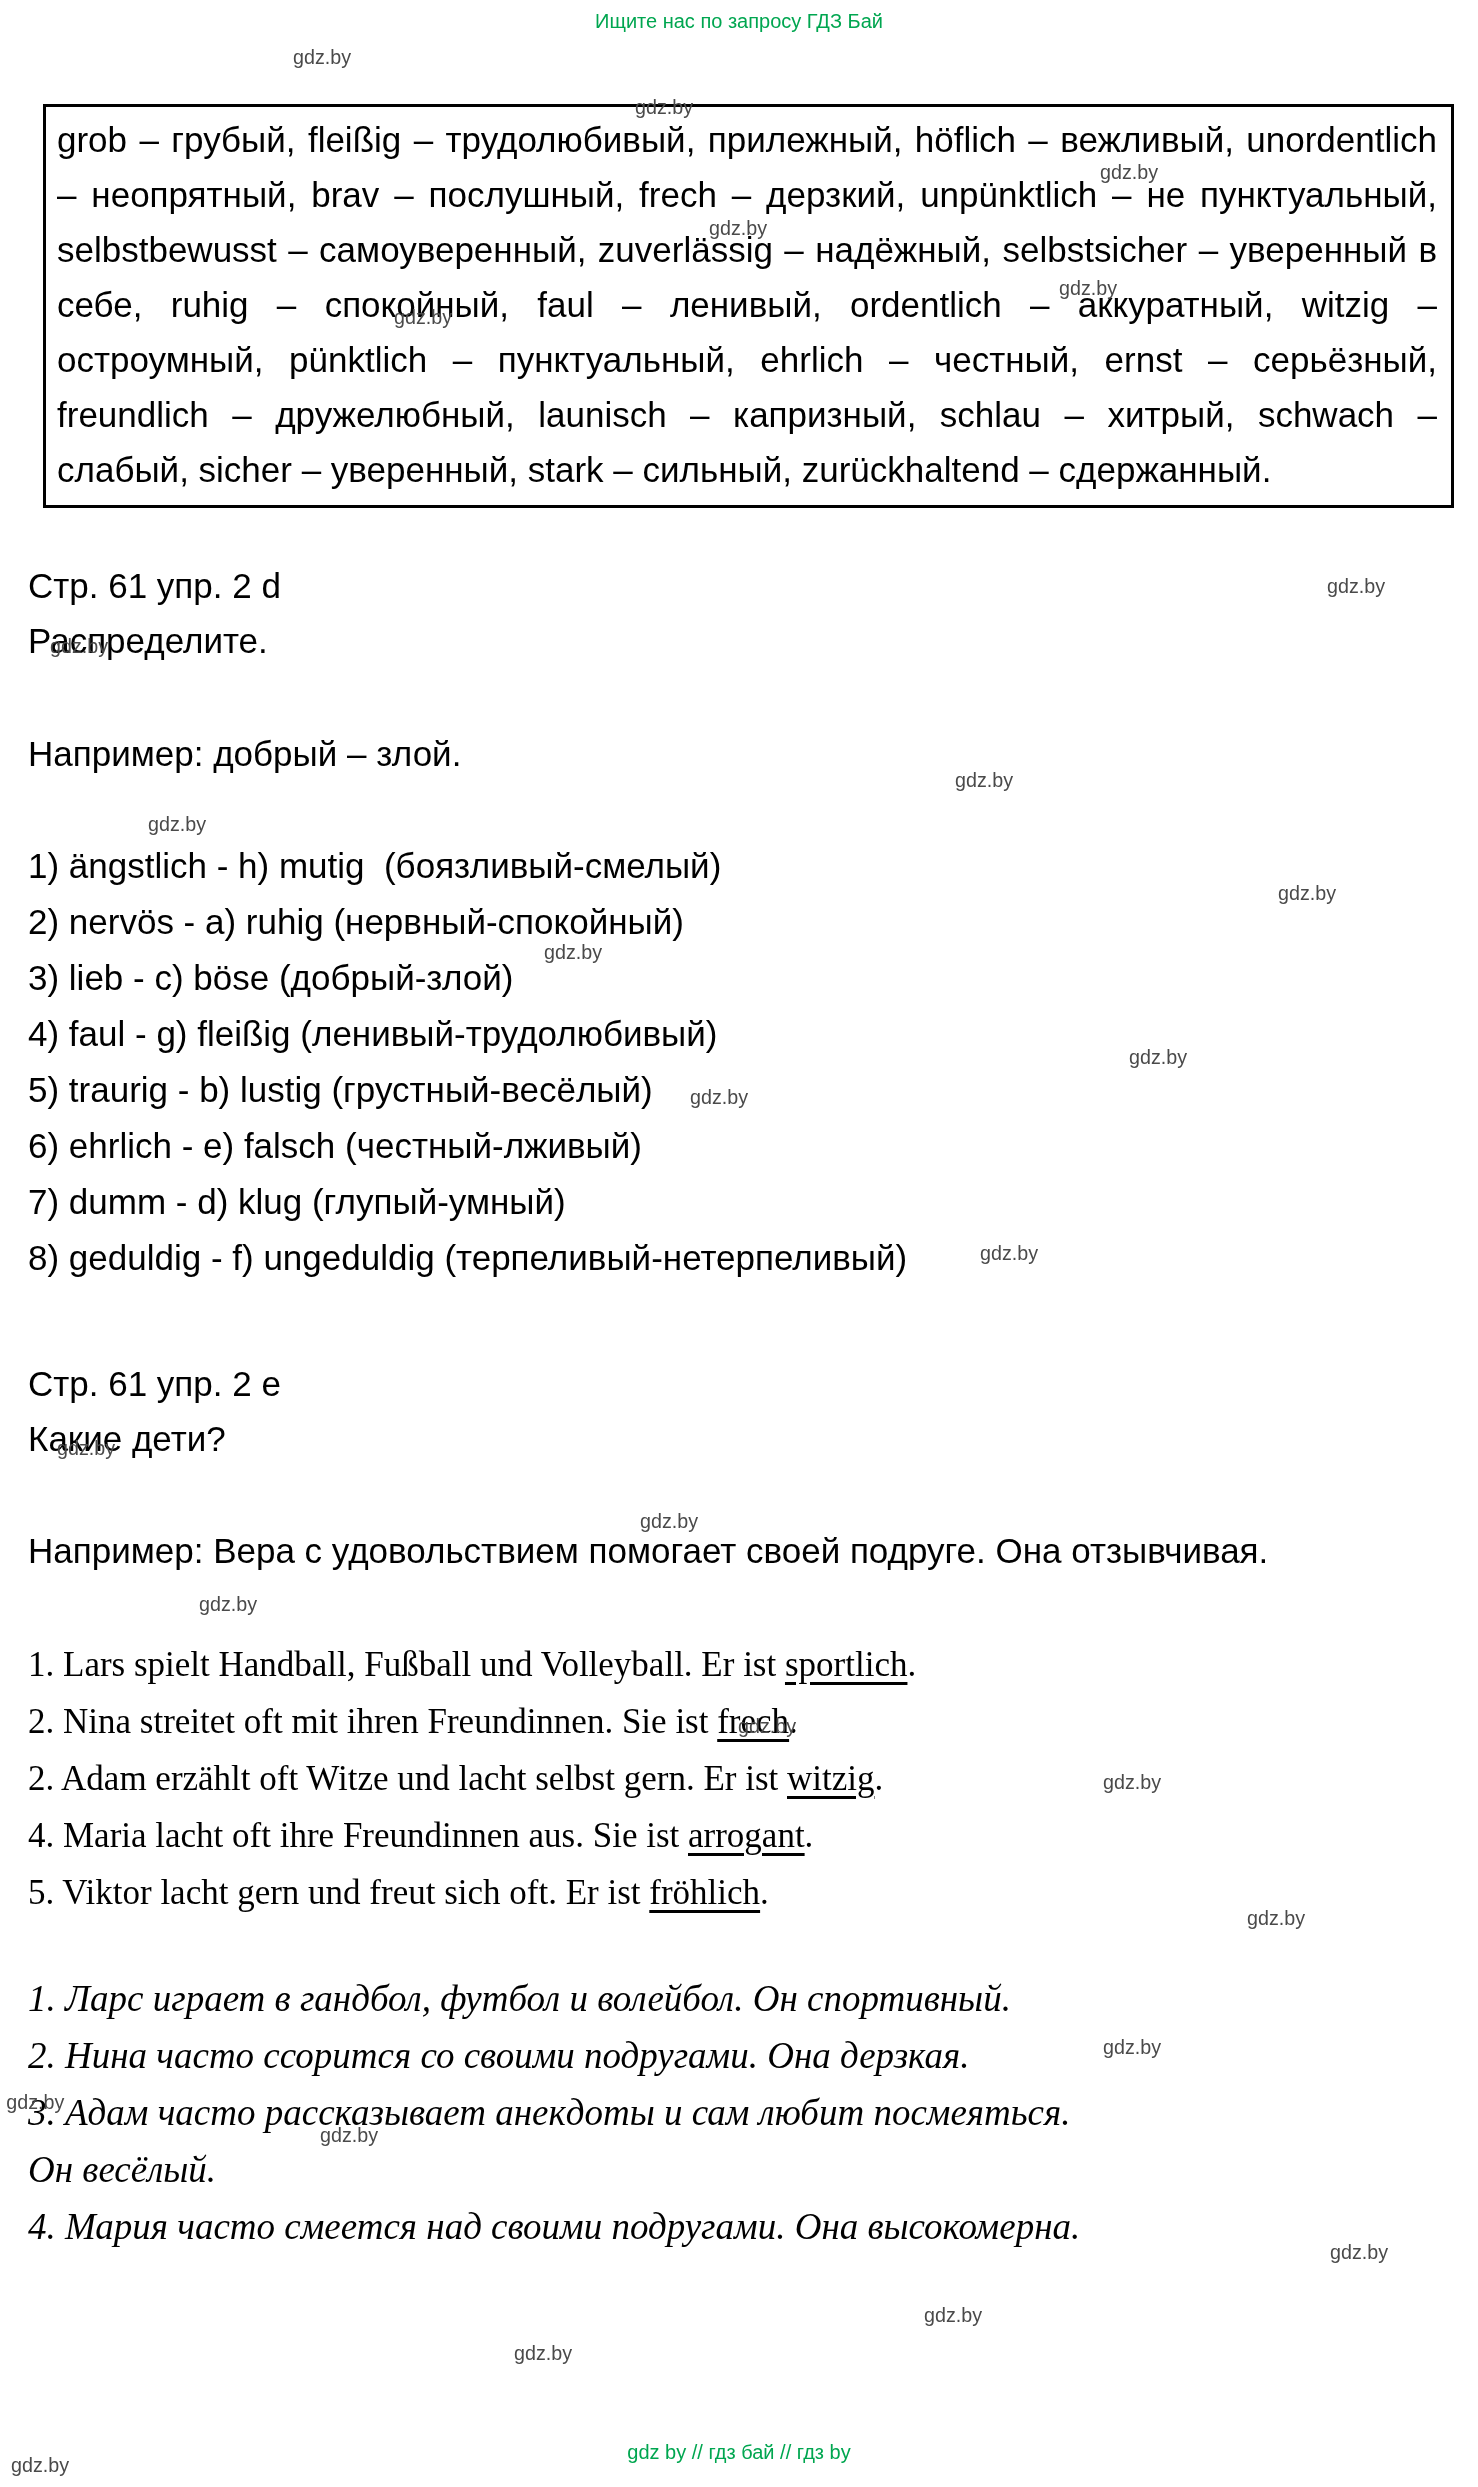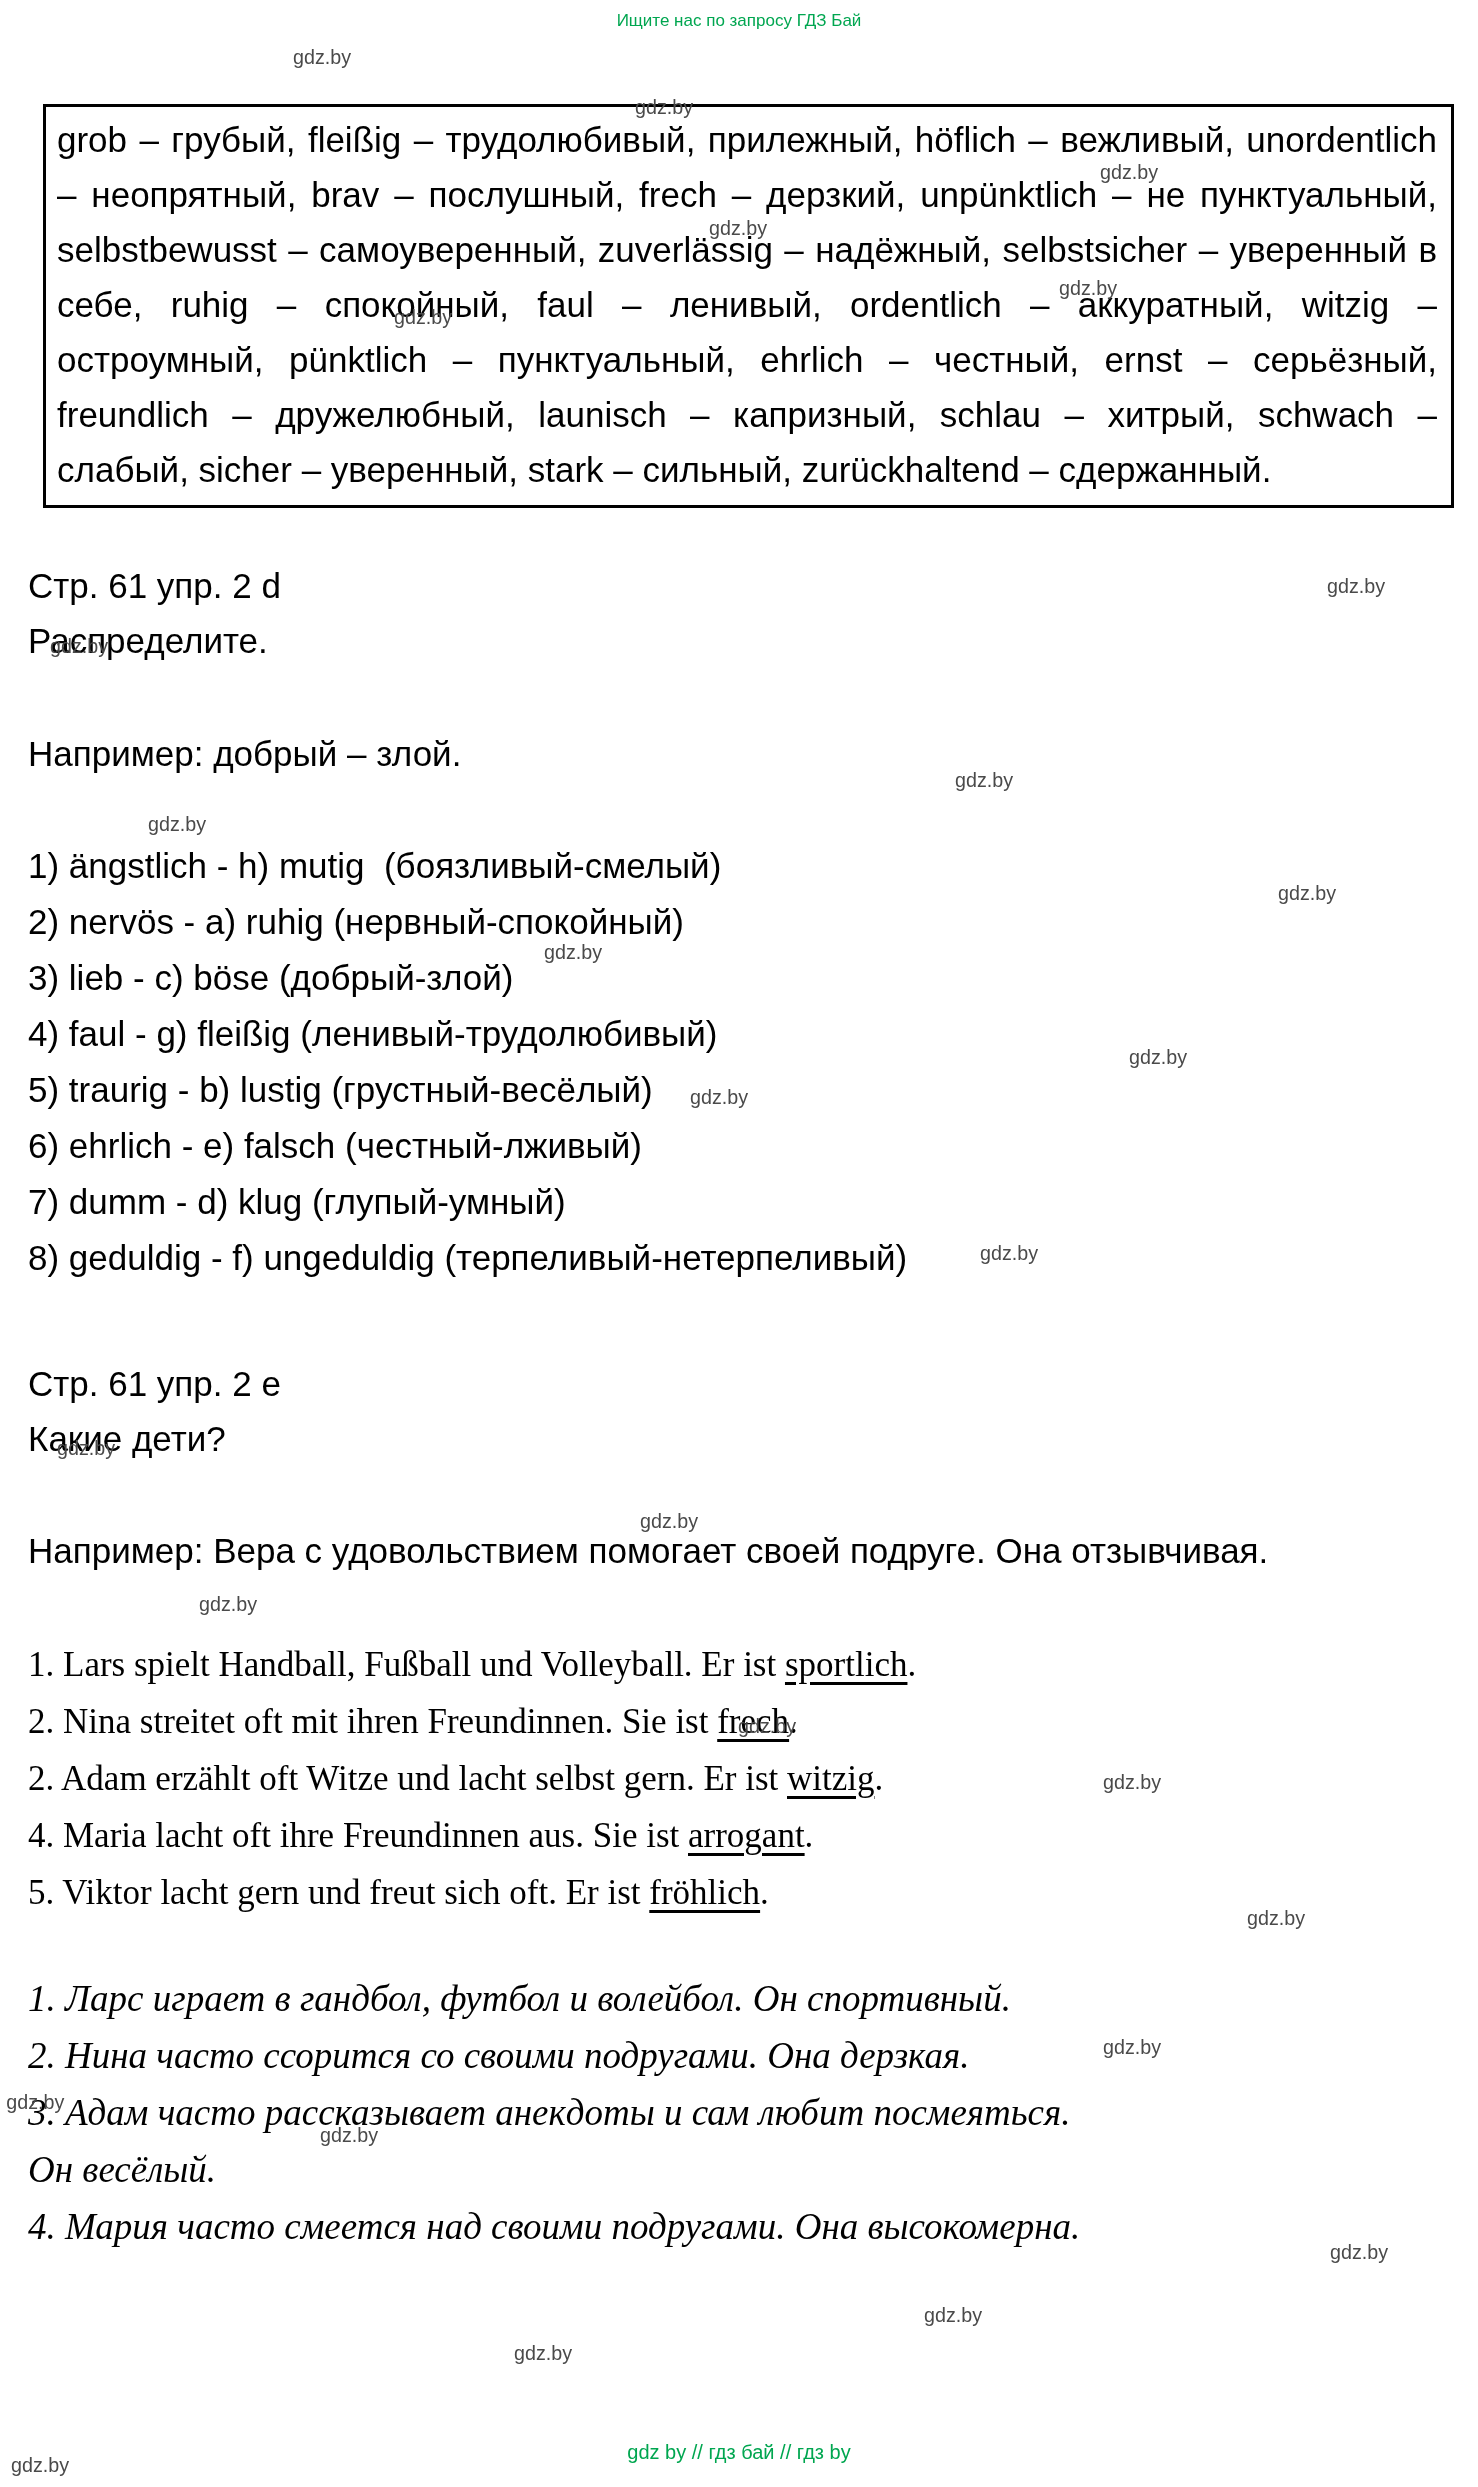--- a/index.html
+++ b/index.html
@@ -12,21 +12,21 @@
   }
   .page {
     position: relative;
     width: 1478px; height: 2487px;
     overflow: hidden;
     background: #ffffff;
   }
   .header-note {
     padding-top: 6.3px;
     text-align: center;
-    font-size: 17px;
+    font-size: 20px;
     line-height: 30px;
     color: var(--green);
   }
   .footer-note {
     position: absolute;
     left: 0; top: 2441px; width: 100%;
     text-align: center;
     font-size: 20px;
     color: var(--green);
   }

